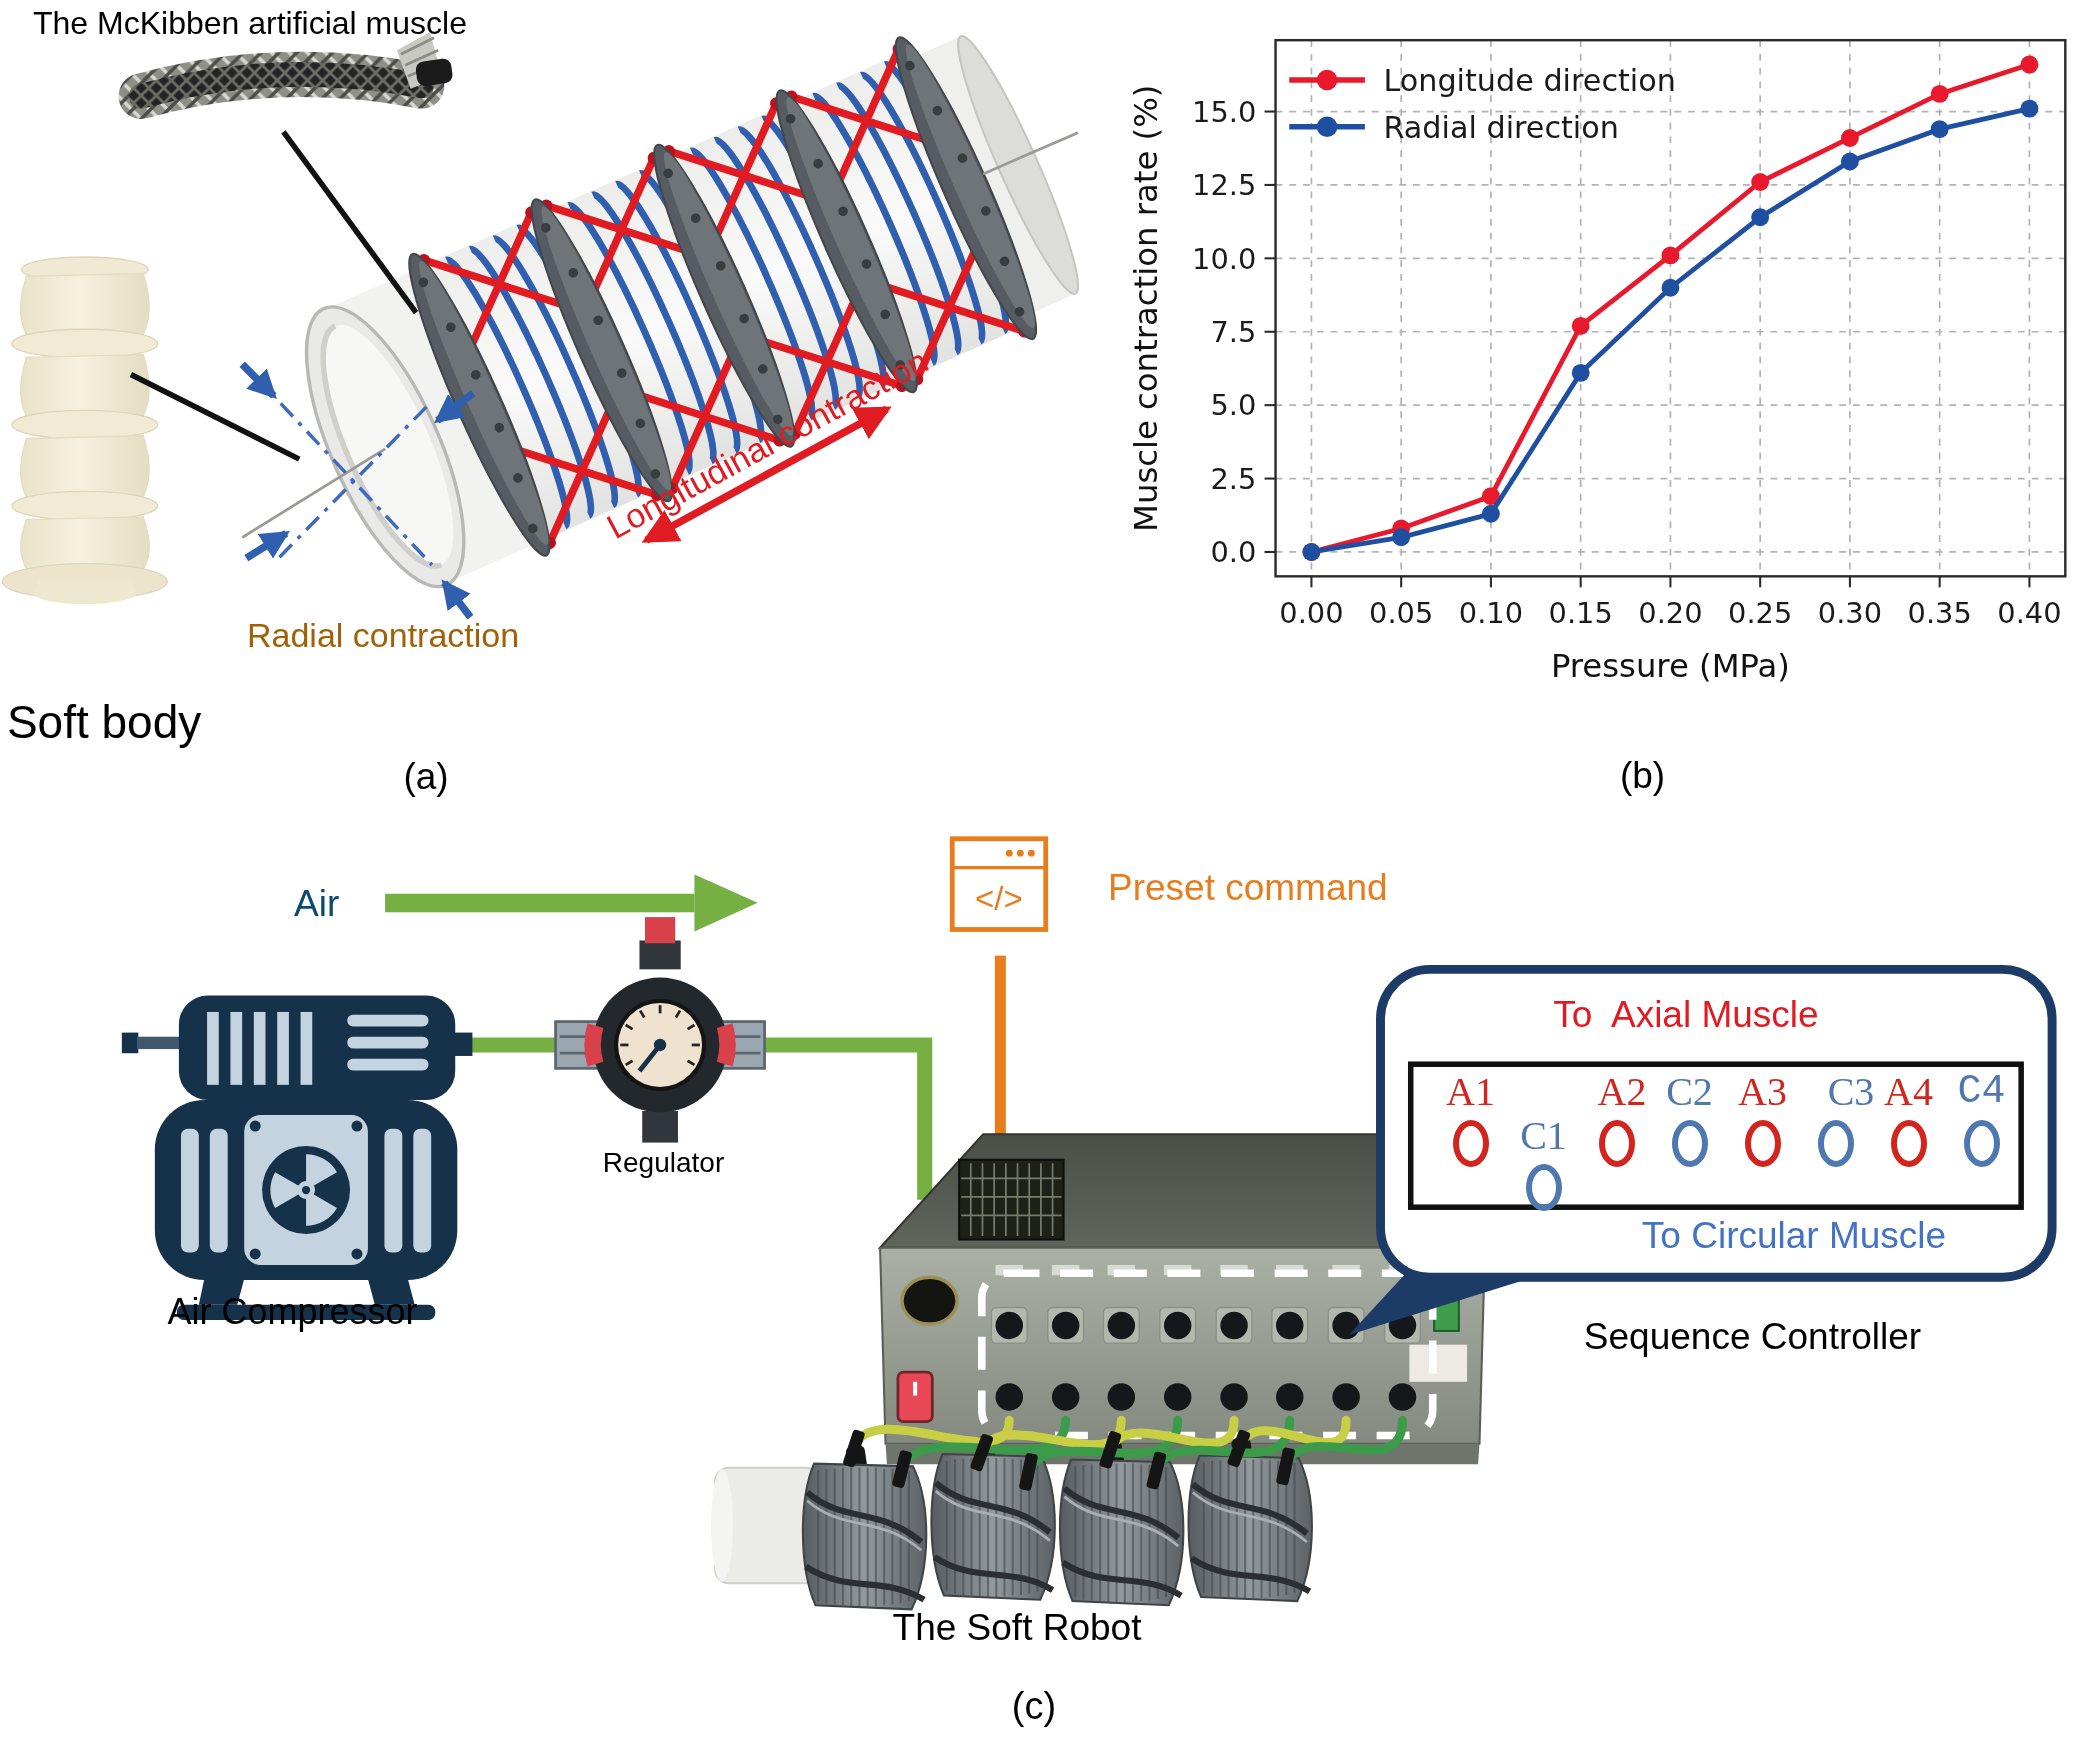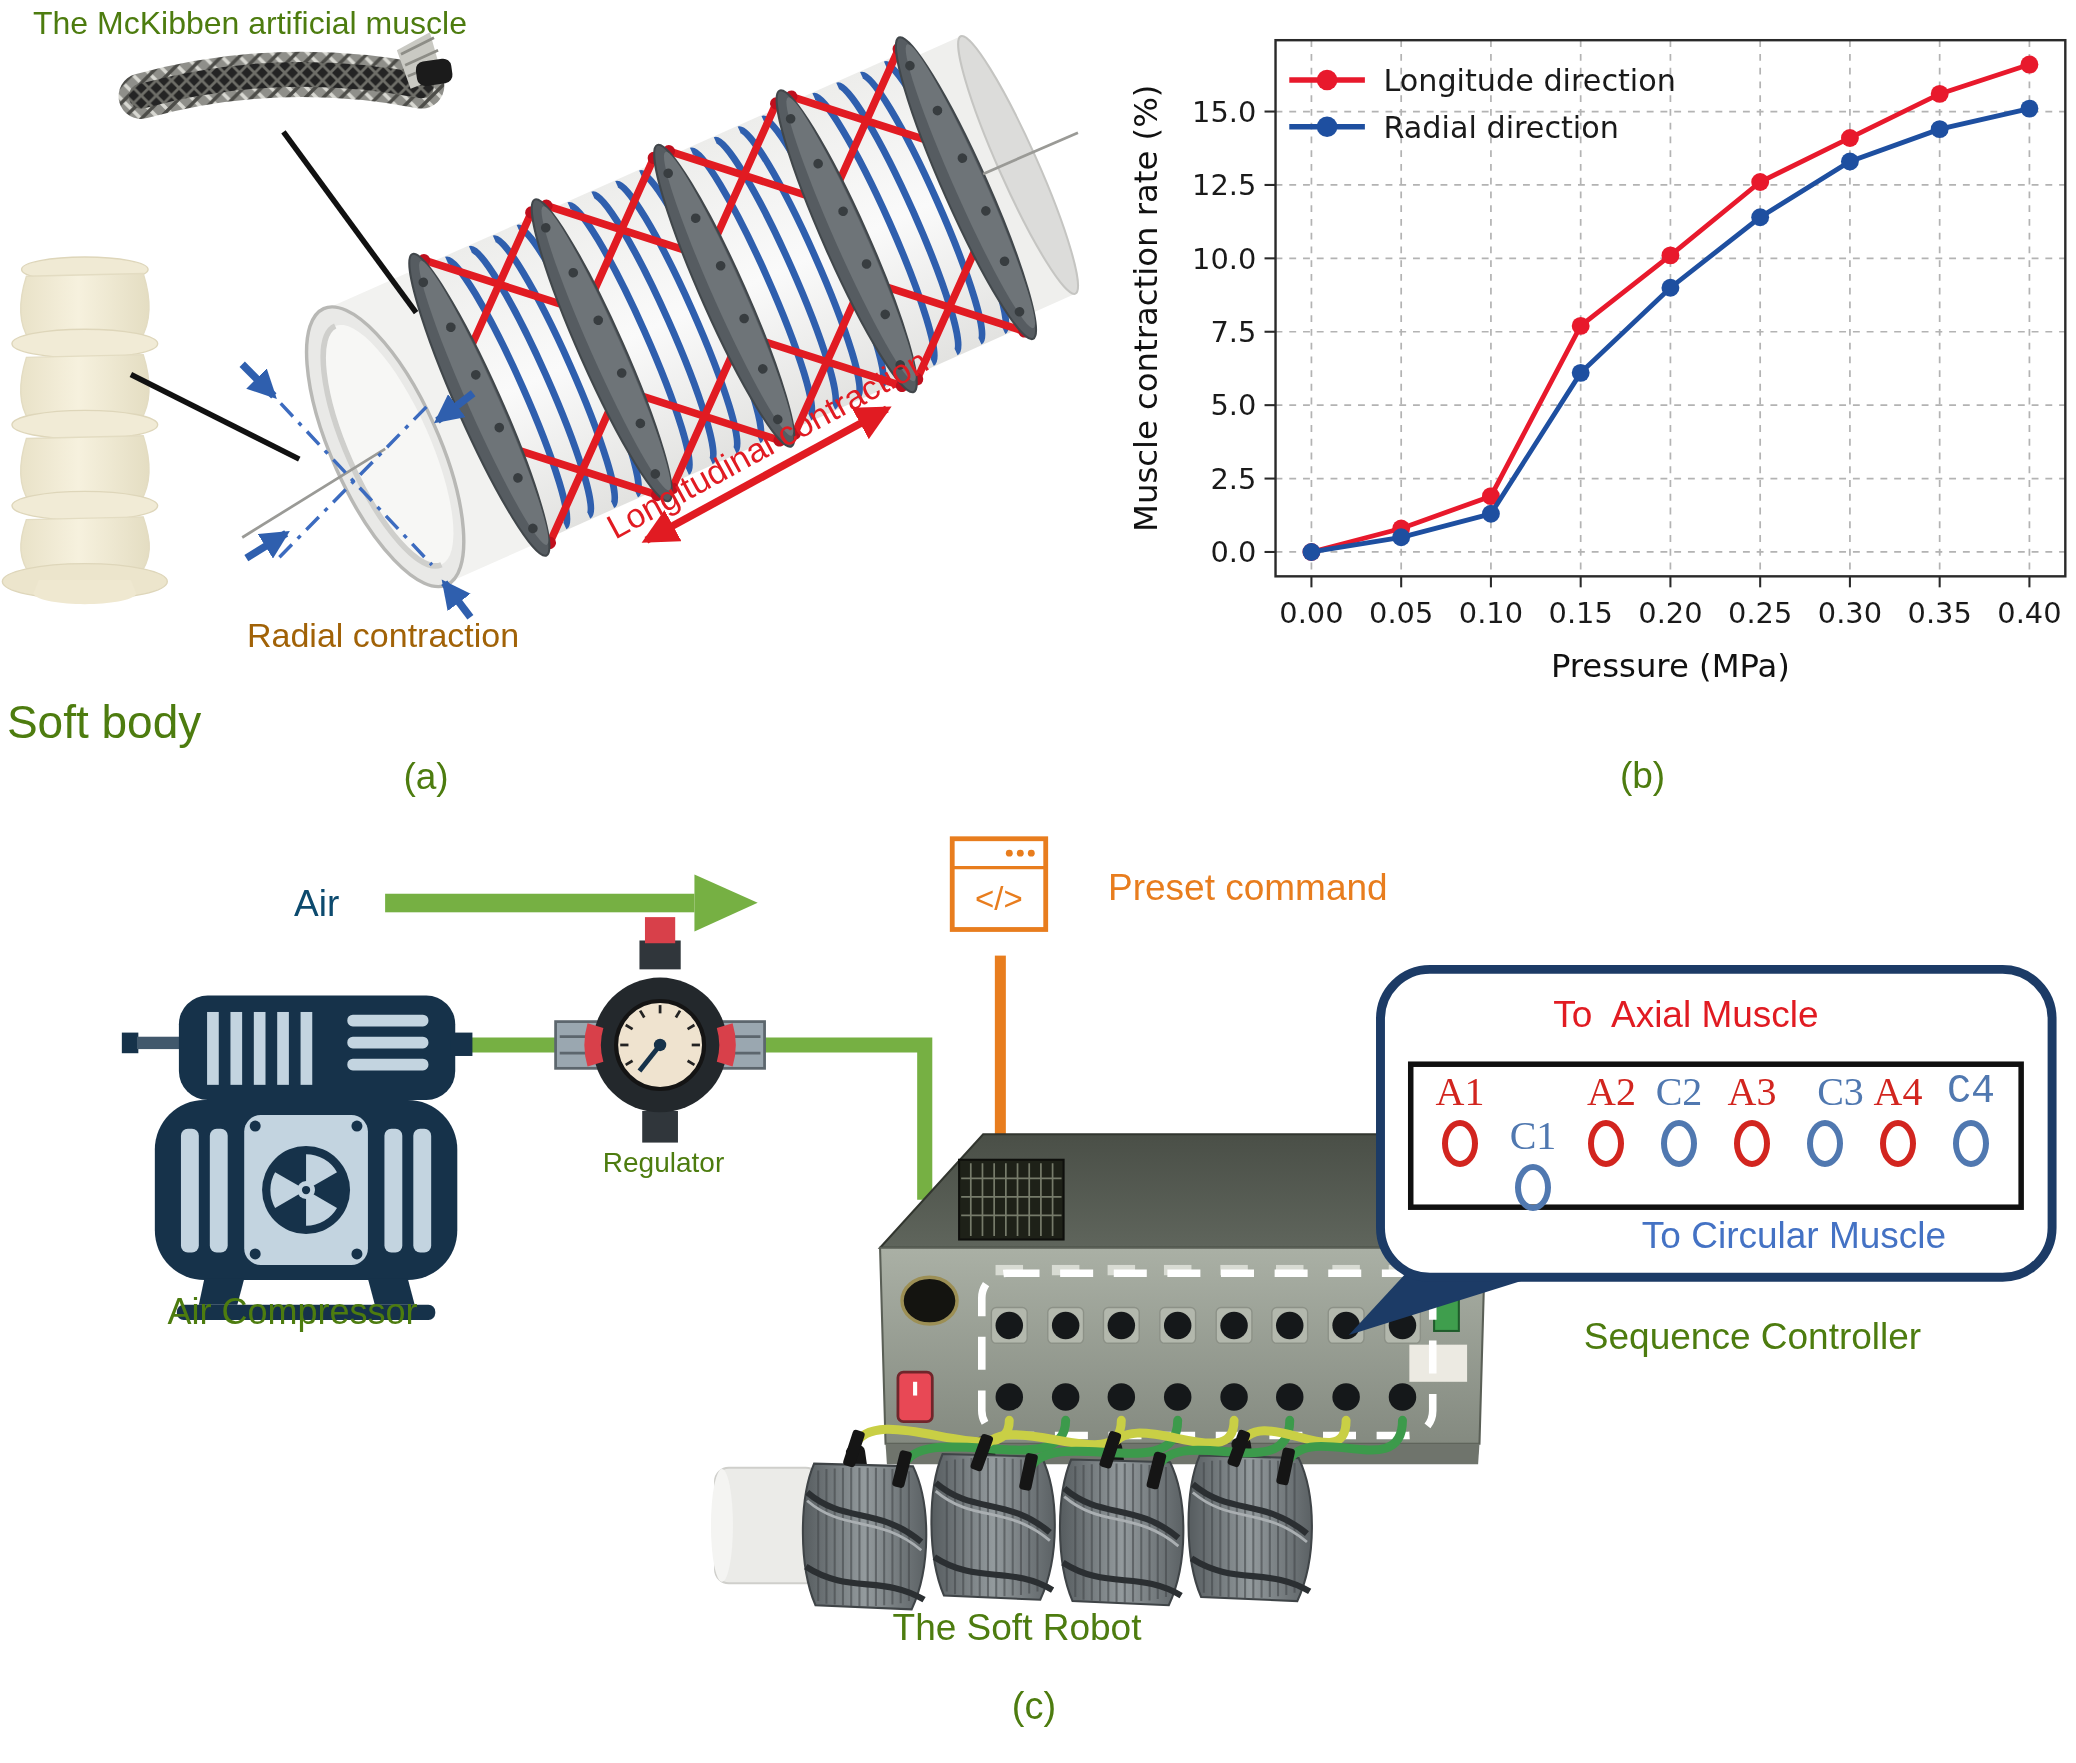--- a/index.html
+++ b/index.html
@@ -1,32 +1,32 @@
 <!DOCTYPE html>
 <html style="font-size:11px"><head>
 <meta charset="utf-8">
 <style>
   html,body{margin:0;padding:0;background:#fff}
   body{position:relative;width:2077px;height:1764px;overflow:hidden;
        font-family:"Liberation Sans",sans-serif}
-  .lbl{position:absolute;color:#4d7c0f;line-height:1.12;white-space:nowrap}
+  .lbl{position:absolute;color:#000000;line-height:1.12;white-space:nowrap}
   .center{text-align:center}
   svg{position:absolute}
   
   .xlab,.ylab{font:42px "DejaVu Sans",sans-serif;fill:#1a1a1a}
   .xlab{text-anchor:middle}
   .ylab{text-anchor:end}
   .axis-label{font:47px "DejaVu Sans",sans-serif;fill:#111;text-anchor:middle}
   .legend-text{font:44px "DejaVu Sans",sans-serif;fill:#1a1a1a}
   .grid{stroke:#b3b3b3;stroke-width:2.5;stroke-dasharray:10 10}
   .spine{fill:none;stroke:#2a2a2a;stroke-width:3.5}
   .tick{stroke:#2a2a2a;stroke-width:3}
   
   #ports-row{position:absolute;left:1413px;top:1072px;width:605px;height:131px;
-             display:flex;justify-content:center;align-items:flex-start}
+             display:flex;justify-content:flex-end;align-items:flex-start}
   .port{display:flex;flex-direction:column;align-items:center;width:73px}
   .port-label{font-family:"Liberation Serif",serif;font-size:40px;line-height:1}
   .port-circle{width:36px;height:47px;border-radius:50%;margin-top:8.2px;border:6.2px solid #000;box-sizing:border-box}
   .axial-title{white-space:pre}
 </style>
 </head>
 <body>
 
 <svg style="left:0;top:0" width="1114" height="866" viewBox="0 0 1620 1260">
   <defs>

